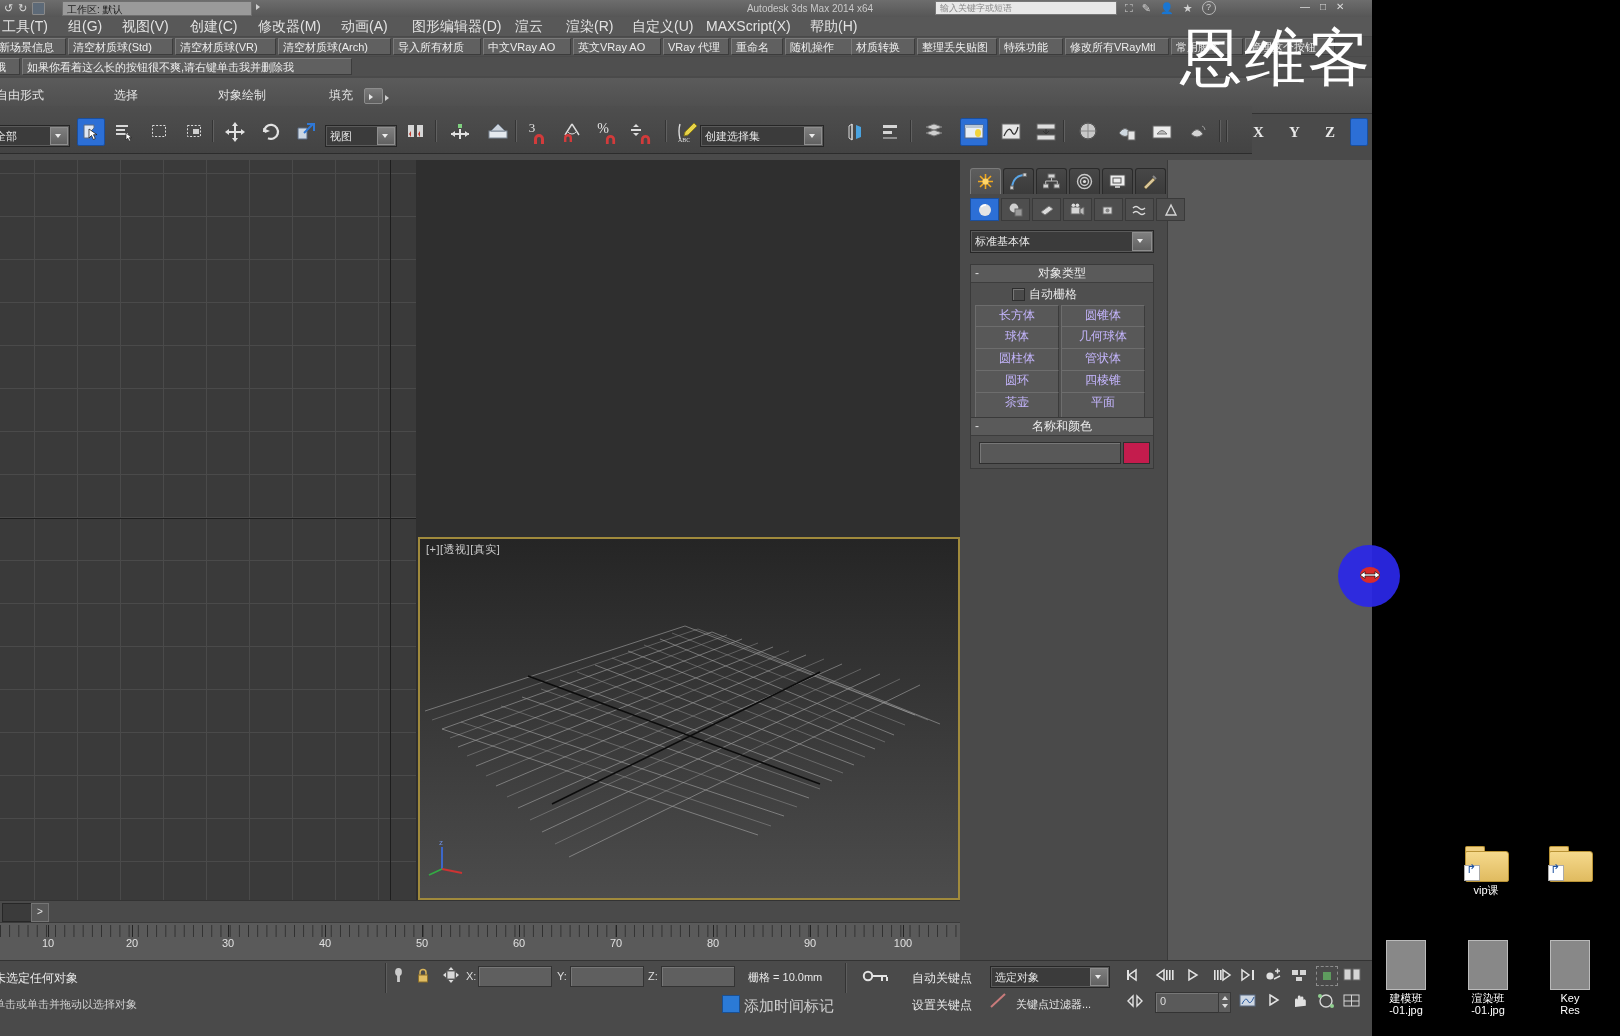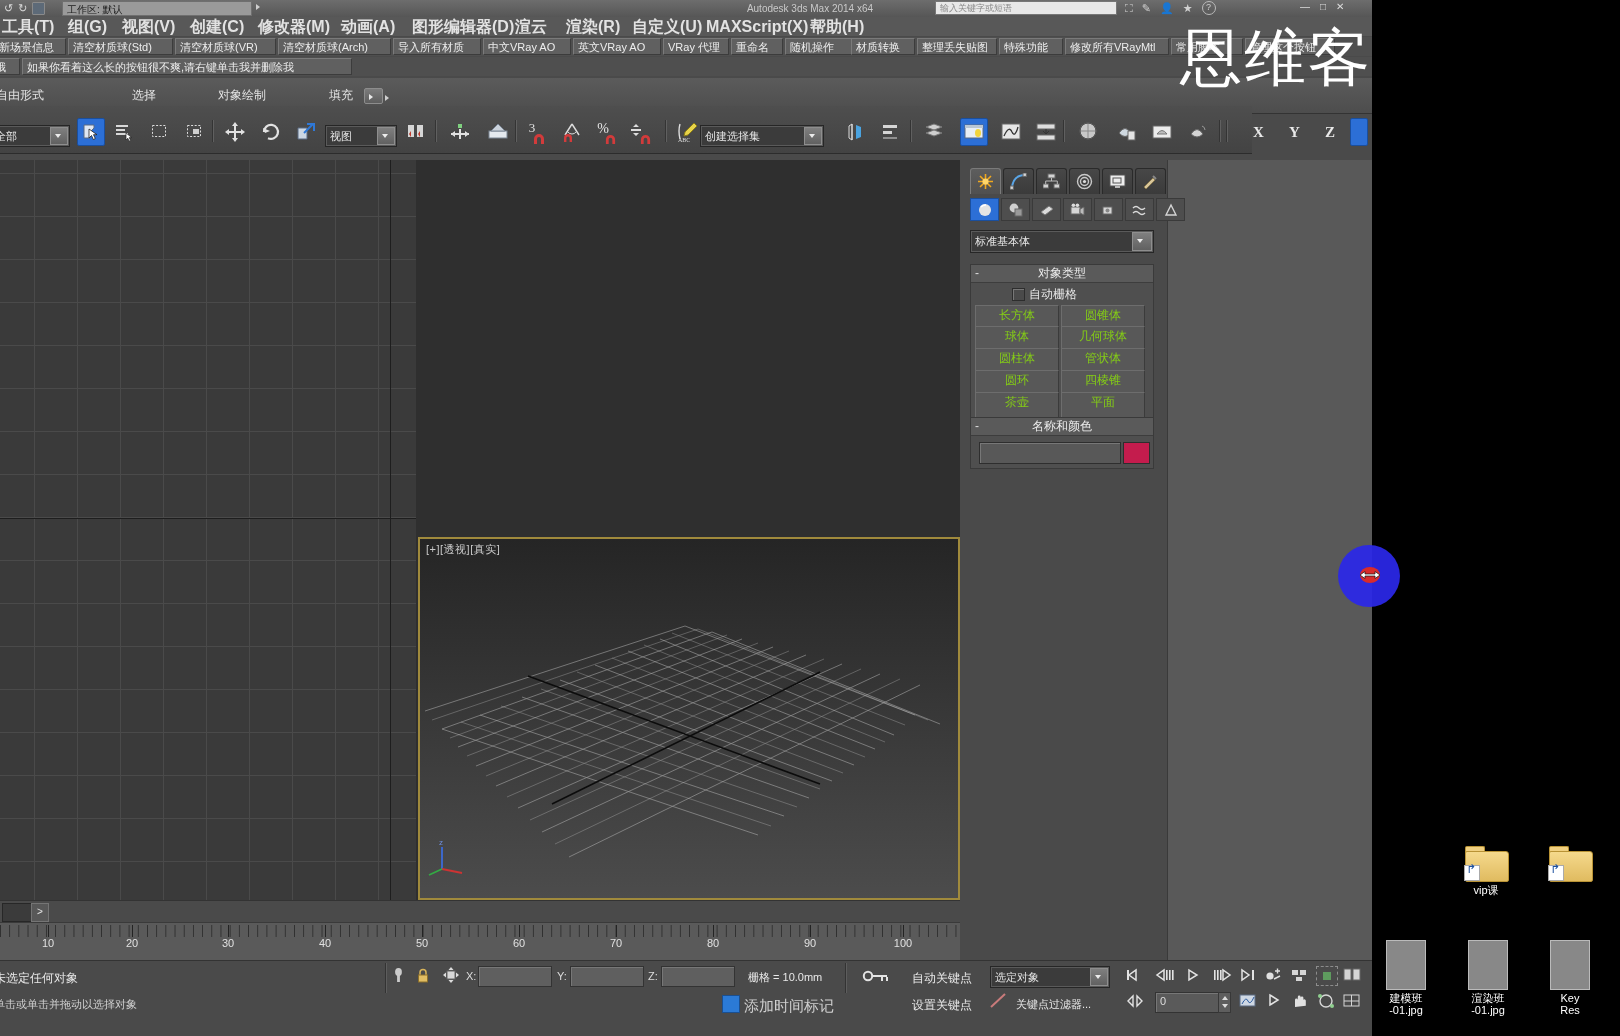--- a/index.html
+++ b/index.html
@@ -17,21 +17,21 @@
   .ws-box{position:absolute;left:62px;top:1px;width:190px;height:15px;background:#9a9a9a;border:1px solid #6f6f6f;color:#1b1b1b;font-size:10px;line-height:15px;padding-left:4px;box-sizing:border-box;overflow:hidden;white-space:nowrap;}
   .ws-arrow{position:absolute;left:256px;top:4px;width:0;height:0;border-left:4px solid #cfcfcf;border-top:3px solid transparent;border-bottom:3px solid transparent;}
   .title-text{position:absolute;left:600px;top:1px;width:420px;text-align:center;color:#c9c9c9;font-size:10px;line-height:15px;white-space:nowrap;overflow:hidden;}
   .title-text2{position:absolute;left:960px;top:1px;color:#c9c9c9;font-size:10px;line-height:15px;}
   .searchbox{position:absolute;left:935px;top:1px;width:182px;height:14px;background:#e8e8e8;border:1px solid #777;color:#8a8a8a;font-size:9px;line-height:13px;padding-left:4px;box-sizing:border-box;overflow:hidden;white-space:nowrap;}
   .tr-icons{position:absolute;left:1125px;top:1px;display:flex;gap:9px;align-items:center;color:#d0d0d0;font-size:11px;}
   .winbtns{position:absolute;left:1300px;top:1px;display:flex;gap:10px;color:#ddd;font-size:10px;}
 
   
   .menubar{position:absolute;left:0;top:17px;width:1372px;height:19px;background:#585858;}
-  .menubar .mi{position:absolute;top:0;height:19px;line-height:19px;color:#e2e2e2;font-size:16px;white-space:nowrap;font-weight:bold;}
+  .menubar .mi{position:absolute;top:0;height:19px;line-height:19px;color:#e2e2e2;font-size:14px;white-space:nowrap;}
 
   
   .btnrow{position:absolute;left:0;width:1372px;height:19px;background:#4f4f4f;}
   .row1{top:37px;}
   .row2{top:57px;}
   .sbtn{position:absolute;top:1px;height:17px;line-height:17px;
         background:#606060;border:1px solid #7a7a7a;border-right-color:#3c3c3c;border-bottom-color:#3c3c3c;
         color:#ededed;font-size:11px;padding:0 4px;box-sizing:border-box;white-space:nowrap;overflow:hidden;}
 
   
@@ -93,21 +93,21 @@
   .ptabs{position:absolute;left:8px;top:8px;display:flex;gap:2px;}
   .ptab{width:29px;height:25px;background:linear-gradient(#474747,#3b3b3b);border:1px solid #2a2a2a;border-bottom:none;border-radius:3px 3px 0 0;display:flex;align-items:center;justify-content:center;}
   .ptab.sel{background:linear-gradient(#5d5d5d,#505050);border-color:#7a7a7a;}
   .catrow{position:absolute;left:8px;top:38px;display:flex;gap:2px;}
   .cbtn2{width:27px;height:21px;background:#4e4e4e;border:1px solid #3a3a3a;display:flex;align-items:center;justify-content:center;}
   .cbtn2.sel{background:#2c6fd6;border-color:#1a4f9e;}
   .rollout{position:absolute;background:#4f4f4f;border:1px solid #3a3a3a;}
   .rl-hdr{position:relative;height:17px;background:#5a5a5a;border-bottom:1px solid #3d3d3d;color:#ececec;font-size:12px;text-align:center;line-height:17px;}
   .rl-minus{position:absolute;left:4px;top:0;line-height:17px;color:#ddd;font-size:12px;}
   .objbtn{position:absolute;height:27px;background:#585858;border:1px solid #6d6d6d;border-right-color:#3b3b3b;border-bottom-color:#3b3b3b;
-          color:#84cc16;font-size:12px;text-align:center;line-height:18px;box-sizing:border-box;}
+          color:#c4b5fd;font-size:12px;text-align:center;line-height:18px;box-sizing:border-box;}
   .chk{position:absolute;width:11px;height:11px;background:#4a4a4a;border:1px solid #2d2d2d;box-shadow:inset 1px 1px 0 #777;}
   .namefield{position:absolute;height:20px;background:#585858;border:1px solid #2e2e2e;box-shadow:inset 1px 1px 0 #777;}
   .swatch{position:absolute;width:25px;height:20px;background:#c41c4d;border:1px solid #2e2e2e;}
   .rpanel-bg{position:absolute;left:1167px;top:160px;width:205px;height:800px;background:#595959;border-left:1px solid #3a3a3a;}
 
   
   .wm{position:absolute;left:1180px;top:16px;color:#fff;font-size:62px;letter-spacing:2px;
       font-family:"DejaVu Sans",sans-serif;white-space:nowrap;z-index:50;}
 
   
@@ -188,21 +188,21 @@
     <div class="sbtn" style="left:1245px;width:90px">管理这个按钮</div>
   </div>
 
   <div class="btnrow row2">
     <div class="sbtn" style="left:-10px;width:30px">哦</div>
     <div class="sbtn" style="left:22px;width:330px">如果你看着这么长的按钮很不爽,请右键单击我并删除我</div>
   </div>
 
   <div class="ribbon">
     <div class="rib-item" style="left:-4px">自由形式</div>
-    <div class="rib-item" style="left:132px">选择</div>
+    <div class="rib-item" style="left:114px">选择</div>
     <div class="rib-item" style="left:218px">对象绘制</div>
     <div class="rib-item" style="left:329px">填充</div>
     <div class="rib-drop"></div>
     <div class="rib-caret"></div>
   </div>
 
   <div class="maintb">
     <div class="combo" style="left:-10px;top:19px;width:78px">
       <span class="ctxt">全部</span>
       <span class="cbtn"></span>

